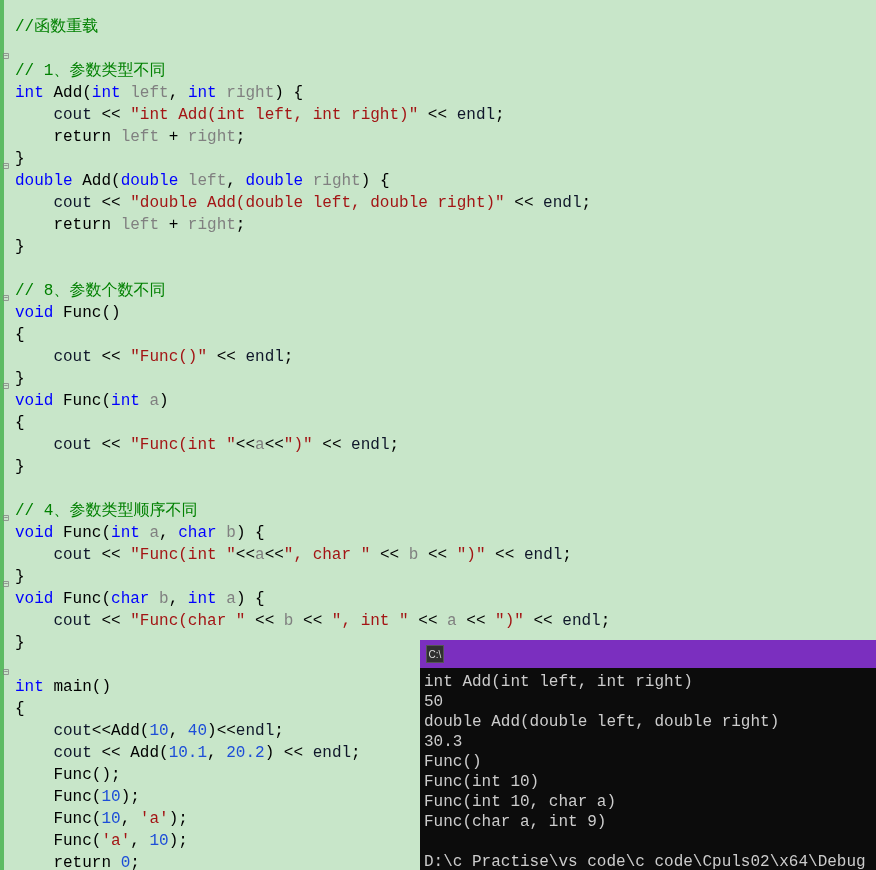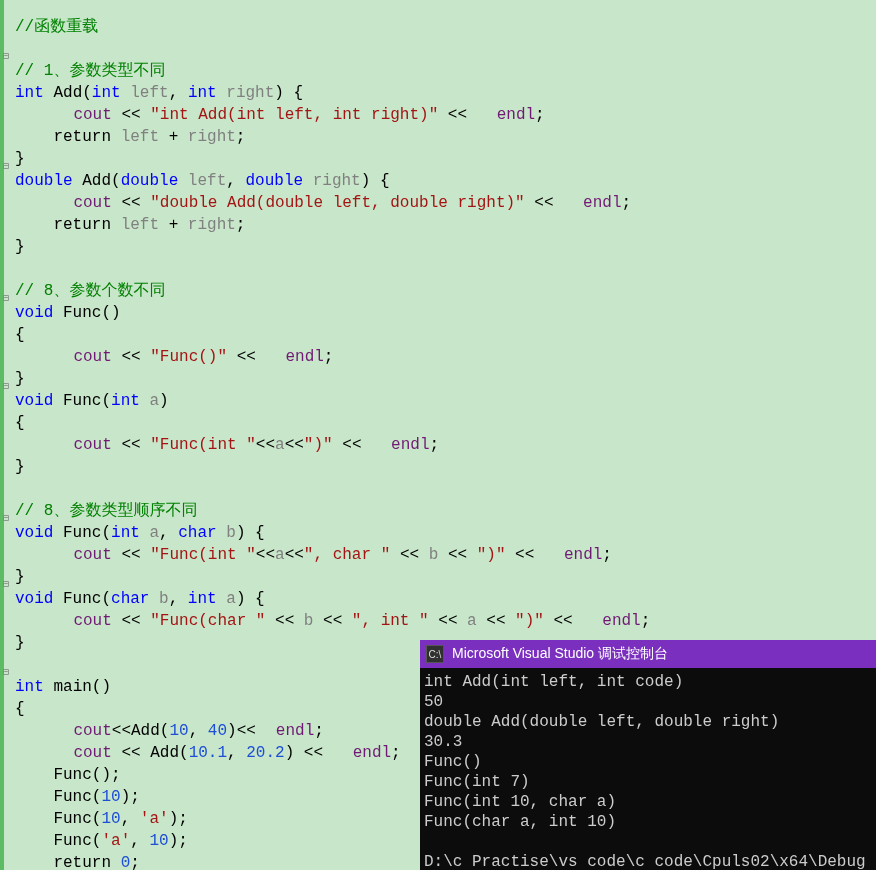--- a/index.html
+++ b/index.html
@@ -9,21 +9,21 @@
   .gutter .fold { position:absolute; left:3px; font-size:10px; color:#808080; cursor:pointer; }
   .vbar { position:absolute; left:0; top:0; width:4px; height:870px; background:#5dbb63; }
   pre.code { position:absolute; left:15px; top:16px; line-height:22px; white-space:pre; font-family:inherit; font-size:16px; color:#000; }
   .c-comment { color:#008000; }
   .c-keyword { color:#000000; }
   .c-string { color:#a31515; }
   .c-param { color:#808080; }
   .c-type { color:#0000ff; }
   .c-func { color:#000; }
   .c-number { color:#1d4ed8; }
-  .c-ident { color:#701a75;margin-left:20px; }
+  .c-ident { color:#0f172a; }
 
   .console { position:absolute; left:420px; top:640px; width:456px; height:230px; background:#0c0c0c; color:#cccccc; font-family:"Consolas","Courier New",monospace; font-size:16px; }
   .console-title { height:28px; background:#7b2fbf; display:flex; align-items:center; padding:0 6px; color:#fff; font-family:"Segoe UI",sans-serif; font-size:14px; }
   .console-title .cmdicon { width:18px; height:18px; background:#303030; display:inline-flex; align-items:center; justify-content:center; font-size:10px; margin-right:8px; border:1px solid #555; color:#ddd; }
   .console-body { padding:4px 4px; line-height:20px; white-space:pre; }
 </style>
 </head>
 <body>
 
 <div class="editor">
@@ -53,21 +53,21 @@
 <span class="c-comment">// 8、参数个数不同</span>
 <span class="c-type">void</span> <span class="c-func">Func</span>()
 {
     <span class="c-ident">cout</span> &lt;&lt; <span class="c-string">"Func()"</span> &lt;&lt; <span class="c-ident">endl</span>;
 }
 <span class="c-type">void</span> <span class="c-func">Func</span>(<span class="c-type">int</span> <span class="c-param">a</span>)
 {
     <span class="c-ident">cout</span> &lt;&lt; <span class="c-string">"Func(int "</span>&lt;&lt;<span class="c-param">a</span>&lt;&lt;<span class="c-string">")"</span> &lt;&lt; <span class="c-ident">endl</span>;
 }
 
-<span class="c-comment">// 8、参数类型顺序不同</span>
+<span class="c-comment">// 4、参数类型顺序不同</span>
 <span class="c-type">void</span> <span class="c-func">Func</span>(<span class="c-type">int</span> <span class="c-param">a</span>, <span class="c-type">char</span> <span class="c-param">b</span>) {
     <span class="c-ident">cout</span> &lt;&lt; <span class="c-string">"Func(int "</span>&lt;&lt;<span class="c-param">a</span>&lt;&lt;<span class="c-string">", char "</span> &lt;&lt; <span class="c-param">b</span> &lt;&lt; <span class="c-string">")"</span> &lt;&lt; <span class="c-ident">endl</span>;
 }
 <span class="c-type">void</span> <span class="c-func">Func</span>(<span class="c-type">char</span> <span class="c-param">b</span>, <span class="c-type">int</span> <span class="c-param">a</span>) {
     <span class="c-ident">cout</span> &lt;&lt; <span class="c-string">"Func(char "</span> &lt;&lt; <span class="c-param">b</span> &lt;&lt; <span class="c-string">", int "</span> &lt;&lt; <span class="c-param">a</span> &lt;&lt; <span class="c-string">")"</span> &lt;&lt; <span class="c-ident">endl</span>;
 }
 
 <span class="c-type">int</span> <span class="c-func">main</span>()
 {
     <span class="c-ident">cout</span>&lt;&lt;<span class="c-func">Add</span>(<span class="c-number">10</span>, <span class="c-number">40</span>)&lt;&lt;<span class="c-ident">endl</span>;
@@ -75,25 +75,24 @@
     <span class="c-func">Func</span>();
     <span class="c-func">Func</span>(<span class="c-number">10</span>);
     <span class="c-func">Func</span>(<span class="c-number">10</span>, <span class="c-string">'a'</span>);
     <span class="c-func">Func</span>(<span class="c-string">'a'</span>, <span class="c-number">10</span>);
     <span class="c-keyword">return</span> <span class="c-number">0</span>;</pre>
 </div>
 
 <div class="console">
   <div class="console-title">
     <span class="cmdicon">C:\</span>
-    <span>Microsoft Visual Studio 调试控制台</span>
   </div>
-  <div class="console-body"><span>int Add(int left, int code)</span>
+  <div class="console-body"><span>int Add(int left, int right)</span>
 <span>50</span>
 <span>double Add(double left, double right)</span>
 <span>30.3</span>
 <span>Func()</span>
-<span>Func(int 7)</span>
+<span>Func(int 10)</span>
 <span>Func(int 10, char a)</span>
-<span>Func(char a, int 10)</span>
+<span>Func(char a, int 9)</span>
 <span></span>
 <span>D:\c Practise\vs code\c code\Cpuls02\x64\Debug</span></div>
 </div>
 
 </body></html>

